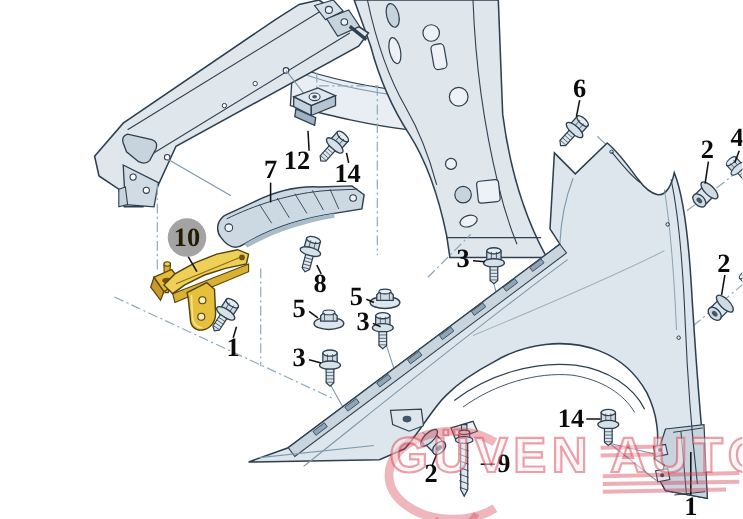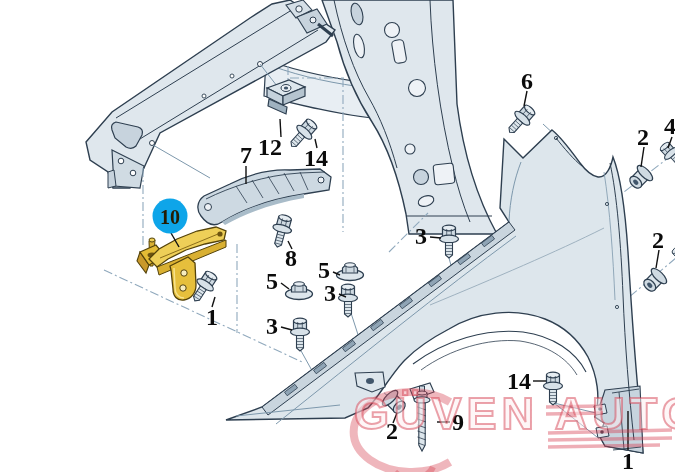--- a/index.html
+++ b/index.html
@@ -2,23 +2,23 @@
 <html><head>
 <meta charset="utf-8">
 <style>
   html,body{margin:0;padding:0;background:#fff;}
   #stage{position:relative;width:675px;height:472px;background:#ffffff;overflow:hidden;
          font-family:"Liberation Sans",sans-serif;}
   #artwork{position:absolute;left:0;top:0;}
   .callout{position:absolute;transform:translate(-50%,-50%);
            font-family:"Liberation Serif",serif;font-weight:bold;font-size:24px;
            color:#0b0b0b;line-height:1;white-space:nowrap;z-index:30;}
-  .badge10{width:35px;height:35px;background:#0ea5e9;border-radius:50%;
+  .badge10{width:35px;height:35px;background:#a3a3a3;border-radius:50%;
            display:flex;align-items:center;justify-content:center;
-           font-size:20px;color:#241c02;z-index:30;}
+           font-size:24px;color:#241c02;z-index:30;}
   .wm1{position:absolute;left:354px;top:388px;z-index:40;
        font-weight:bold;font-size:45px;letter-spacing:5px;white-space:nowrap;
        color:rgba(253,238,240,0.50);
        -webkit-text-stroke:2px rgba(214,62,80,0.48);}
   .wm2{position:absolute;left:392px;top:427px;z-index:40;
        font-weight:bold;font-size:20px;letter-spacing:3px;white-space:nowrap;
        color:rgba(214,62,80,0.48);}
 </style>
 </head>
 <body>

